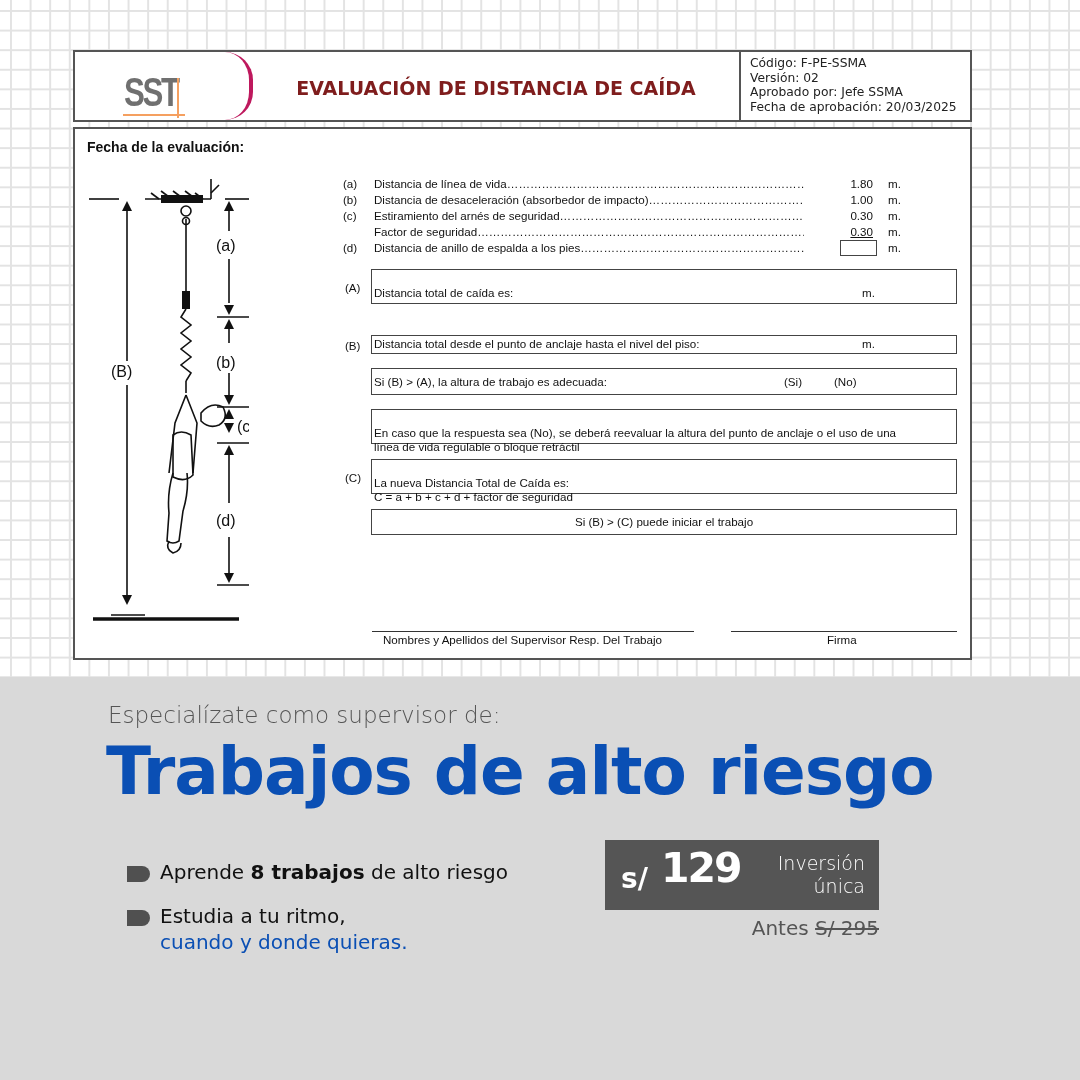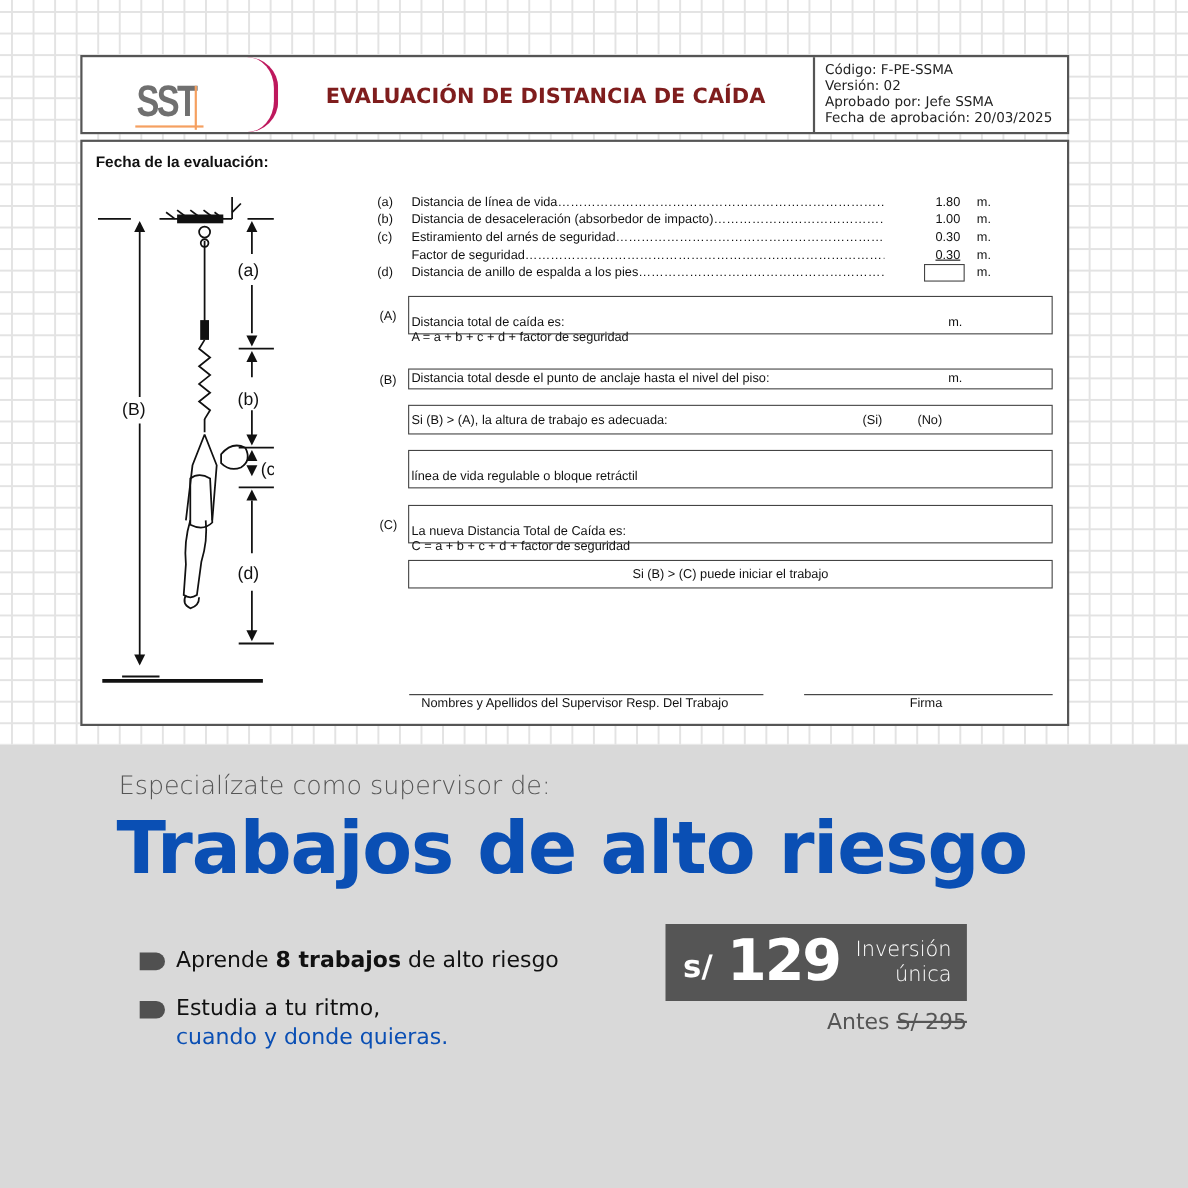--- a/index.html
+++ b/index.html
@@ -77,21 +77,21 @@
     border-radius: 0 8px 8px 0; margin-top: 7px; margin-right: 10px; flex: 0 0 auto;
   }
   .bullet-text { font-family: "DejaVu Sans", sans-serif; font-size: 20px; color: #111; line-height: 26px; }
   .bullet-text b { font-weight: 700; }
   .bullet-text .blue { color: #0a4fb4; }
   .price-box {
     position: absolute; left: 605px; top: 840px; width: 274px; height: 70px;
     background: #555555; color: #fff;
   }
   .price-cur { position: absolute; left: 16px; top: 22px; font-family: "DejaVu Sans", sans-serif; font-weight: 700; font-size: 28px; }
-  .price-num { position: absolute; left: 56px; top: 4px; font-family: "DejaVu Sans", sans-serif; font-weight: 700; font-size: 52px; letter-spacing: -2px; }
+  .price-num { position: absolute; left: 56px; top: 4px; font-family: "DejaVu Sans", sans-serif; font-weight: 700; font-size: 41px; letter-spacing: -2px; }
   .price-note {
     position: absolute; right: 14px; top: 12px; text-align: right;
     font-family: "DejaVu Sans", sans-serif; font-size: 19px; line-height: 23px; font-weight: 300; margin-left: 44px;
   }
   .antes {
     position: absolute; right: 201px; top: 916px;
     font-family: "DejaVu Sans", sans-serif; font-size: 20px; color: #555;
   }
   .antes s { text-decoration: line-through; }
 </style>
@@ -214,37 +214,37 @@
       <span class="lbl">(d)</span>
       <span class="dots"><span>Distancia de anillo de espalda a los pies</span>…………………………………………………………………</span>
       <span class="box"></span>
       <span class="unit">m.</span>
     </div>
   </div>
 
   <span class="flabel" style="left:270px; top:152px;">(A)</span>
   <div class="fbox" style="left:296px; top:140px; width:586px; height:35px;">
     <div>Distancia total de caída es:</div>
-    <div>A = a + b + c + d + factor de seguridad</div>
     <span style="position:absolute; left:490px; top:16px;">m.</span>
   </div>
 
   <span class="flabel" style="left:270px; top:210px;">(B)</span>
   <div class="fbox" style="left:296px; top:206px; width:586px; height:19px; padding-top:1px;">
     <span>Distancia total desde el punto de anclaje hasta el nivel del piso:</span>
     <span style="position:absolute; left:490px; top:1px;">m.</span>
   </div>
 
   <div class="fbox" style="left:296px; top:239px; width:586px; height:27px; padding-top:6px;">
     <span>Si (B) &gt; (A), la altura de trabajo es adecuada:</span>
     <span style="position:absolute; left:412px; top:6px;">(Si)</span>
     <span style="position:absolute; left:462px; top:6px;">(No)</span>
   </div>
 
   <div class="fbox" style="left:296px; top:280px; width:586px; height:35px;">
+    <div>En caso que la respuesta sea (No), se deberá reevaluar la altura del punto de anclaje o el uso de una</div>
     <div>línea de vida regulable o bloque retráctil</div>
   </div>
 
   <span class="flabel" style="left:270px; top:342px;">(C)</span>
   <div class="fbox" style="left:296px; top:330px; width:586px; height:35px;">
     <div>La nueva Distancia Total de Caída es:</div>
     <div>C = a + b + c + d + factor de seguridad</div>
   </div>
 
   <div class="fbox" style="left:296px; top:380px; width:586px; height:26px; text-align:center; padding-top:5px;">

